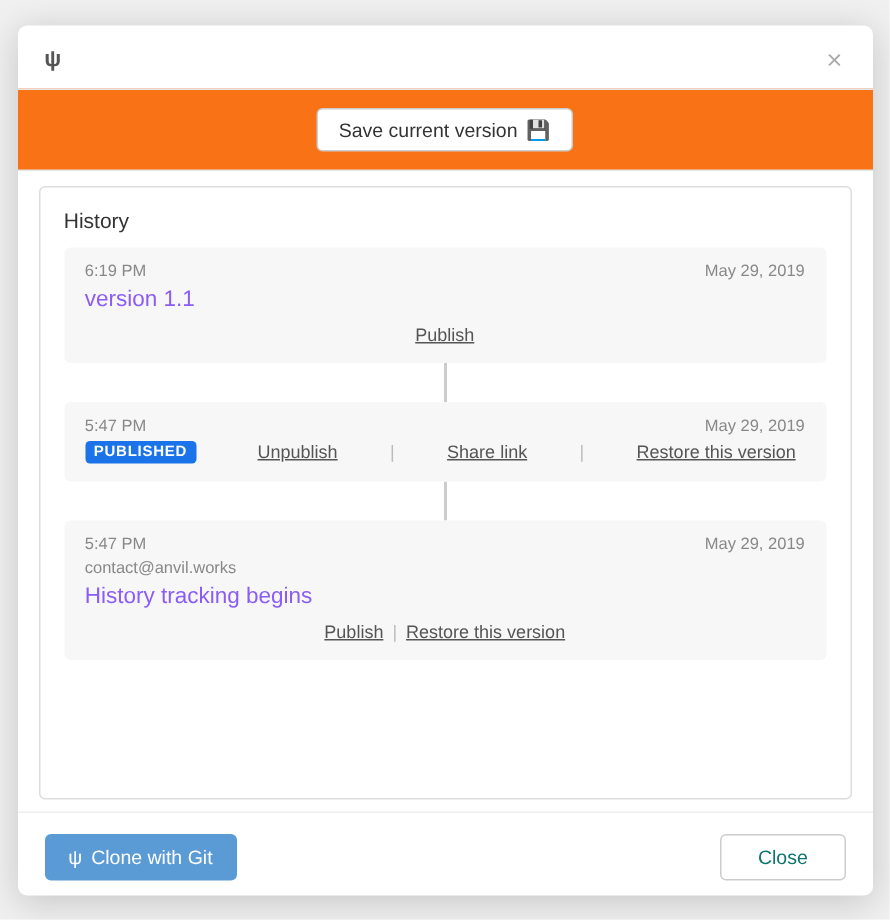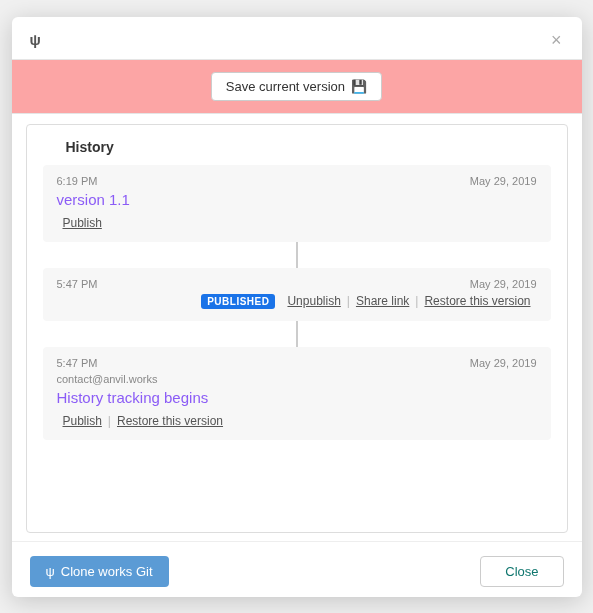--- a/index.html
+++ b/index.html
@@ -44,21 +44,21 @@
     .close-btn {
       background: none;
       border: none;
       font-size: 18px;
       color: #aaa;
       cursor: pointer;
       line-height: 1;
       padding: 0 2px;
     }
     .modal-toolbar {
-      background: #fca5a5;
+      background: #f97316;
       border-top: 1px solid #e5e5e5;
       border-bottom: 1px solid #e5e5e5;
       padding: 12px;
       display: flex;
       justify-content: center;
     }
     .save-btn {
       background: #fff;
       border: 1px solid #ccc;
       border-radius: 4px;
@@ -74,24 +74,23 @@
       flex: 1;
       padding: 0 16px 16px 16px;
       border: 1px solid #ddd;
       margin: 0 14px;
       border-radius: 4px;
       background: #fff;
       margin-top: 10px;
     }
     .history-title {
       font-size: 14px;
-      font-weight: 700;
+      font-weight: 400;
       color: #333;
       padding: 14px 0 10px 0;
-      margin-left: 23px;
     }
     .version-card {
       background: #f7f7f7;
       border-radius: 4px;
       padding: 10px 14px 12px 14px;
       margin-bottom: 0;
       position: relative;
     }
     .version-meta {
       display: flex;
@@ -103,20 +102,21 @@
     .version-name {
       font-size: 15px;
       font-weight: 400;
       color: #8b5cf6;
       margin-bottom: 8px;
     }
     .version-actions {
       display: flex;
       align-items: center;
       gap: 0;
+      justify-content: center;
     }
     .version-actions a {
       font-size: 12px;
       color: #555;
       text-decoration: underline;
       cursor: pointer;
       background: none;
       border: none;
       padding: 0 6px;
     }
@@ -215,21 +215,21 @@
 
     <div class="connector">
       <div class="connector-line"></div>
     </div>
 
     <div class="version-card">
       <div class="version-meta">
         <span>5:47 PM</span>
         <span>May 29, 2019</span>
       </div>
-      <div class="version-actions" style="justify-content:flex-end; gap:0;">
+      <div class="version-actions" style="justify-content:space-between; gap:0;">
         <span class="published-badge">PUBLISHED</span>
         <a>Unpublish</a>
         <span class="separator">|</span>
         <a>Share link</a>
         <span class="separator">|</span>
         <a>Restore this version</a>
       </div>
     </div>
 
     <div class="connector">
@@ -247,17 +247,17 @@
         <a>Publish</a>
         <span class="separator">|</span>
         <a>Restore this version</a>
       </div>
     </div>
   </div>
 
   <div class="modal-footer">
     <button class="clone-btn">
       <span>ψ</span>
-      <span>Clone works Git</span>
+      <span>Clone with Git</span>
     </button>
     <button class="footer-close-btn">Close</button>
   </div>
 </div>
 
 </body></html>

